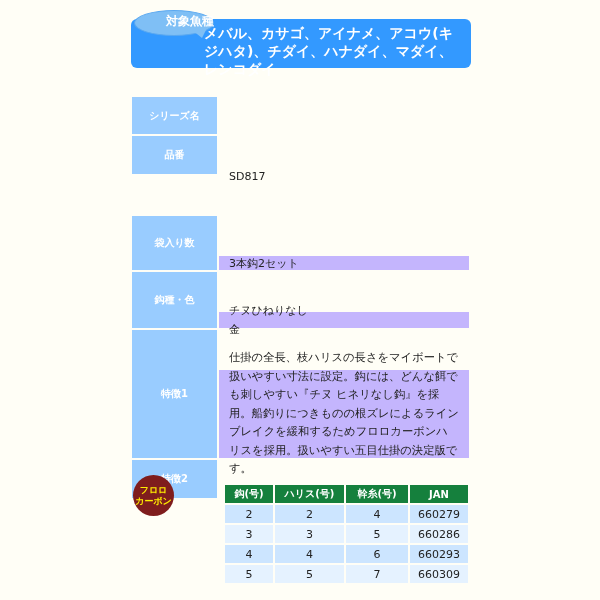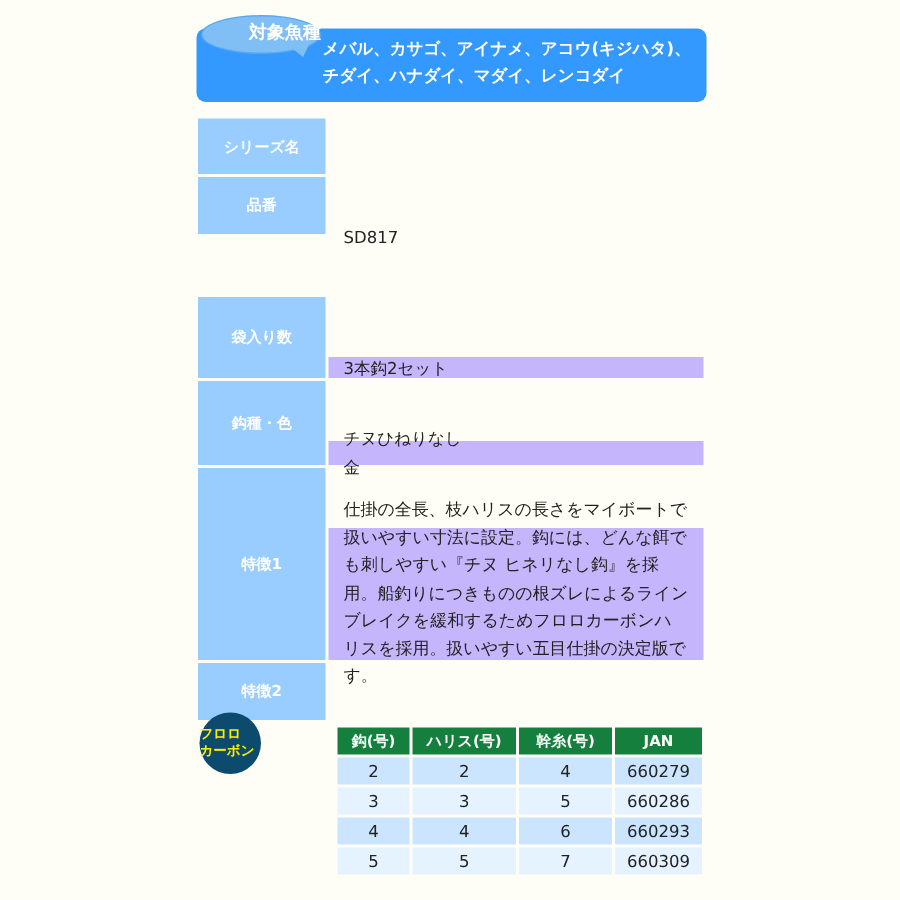--- a/index.html
+++ b/index.html
@@ -18,40 +18,40 @@
   .bubble-tail {
     position:absolute; left:192px; top:30px; width:0; height:0;
     border-left:10px solid transparent; border-right:4px solid transparent;
     border-top:8px solid #7fbff5;
   }
   .bubble-label {
     position:absolute; left:134px; top:13px; width:80px; text-align:right;
     color:#fff; font-size:12px; font-weight:bold; letter-spacing:0px;
   }
   .banner-text {
-    position:absolute; left:215px; top:24px; width:256px;
-    color:#fff; font-size:11px; line-height:18px; font-weight:bold;
+    position:absolute; left:204px; top:24px; width:256px;
+    color:#fff; font-size:14px; line-height:18px; font-weight:bold;
   }
   .spec {
-    position:absolute; left:132px; top:79px; width:337px;
+    position:absolute; left:132px; top:97px; width:337px;
     border-collapse:separate; border-spacing:0;
   }
   .spec .row { display:flex; margin-bottom:2px; }
   .spec .lab {
     width:85px; background:#99ccff; color:#fff; font-size:10px; font-weight:bold;
     display:flex; align-items:center; justify-content:center; margin-right:2px;
   }
   .spec .val {
     flex:1; background:#c4b5fd; font-size:11px; padding:0 10px 0 10px;
     display:flex; align-items:center; line-height:19px;margin-top:40px;
   }
   .badge {
     position:absolute; left:133px; top:475px; width:41px; height:41px; border-radius:50%;
-    background:#0c4a6e; color:#ffee00; font-size:9px; font-weight:bold;
-    display:flex; flex-direction:column; justify-content:center; line-height:11px;
+    background:#7f1d1d; color:#ffee00; font-size:9px; font-weight:bold;
+    display:flex; flex-direction:column; align-items:center; justify-content:center; line-height:11px;
   }
   .sizes {
     position:absolute; left:225px; top:485px; border-collapse:separate; border-spacing:2px 2px;
     margin:-2px; font-size:11px;
   }
   .sizes th {
     background:#15803d; color:#fff; font-size:10px; font-weight:bold; height:18px; padding:0;
   }
   .sizes td { text-align:center; height:18px; padding:0; }
   .sizes tr.odd td { background:#cce5ff; }

